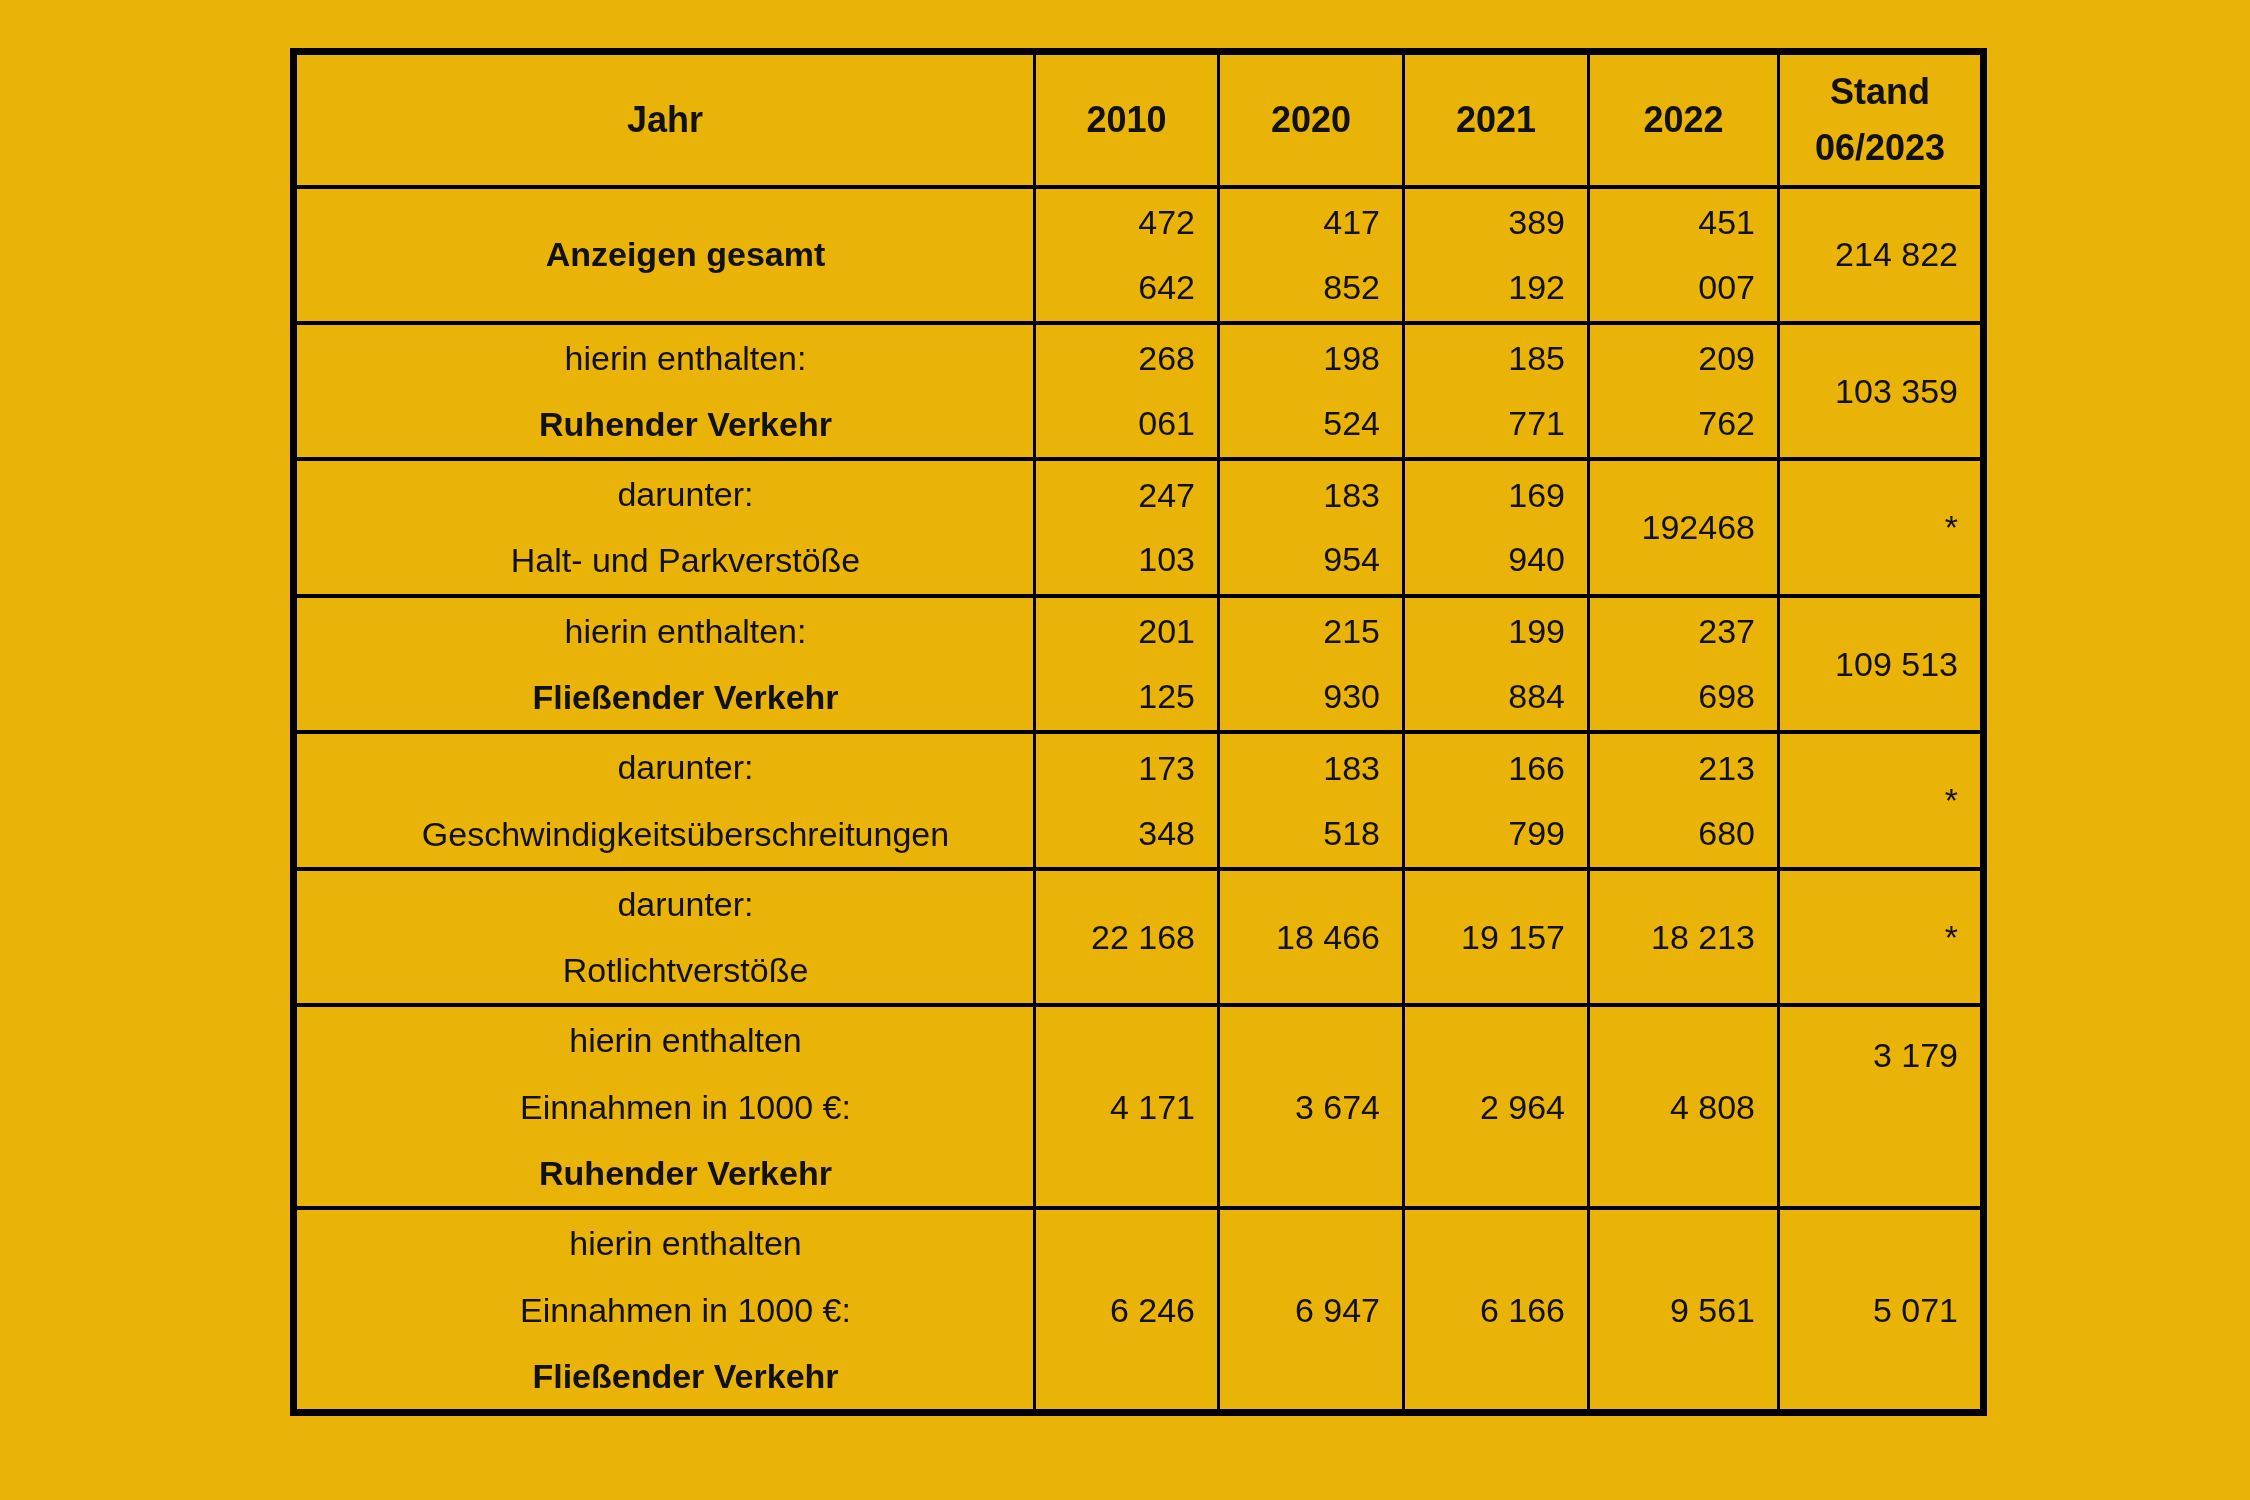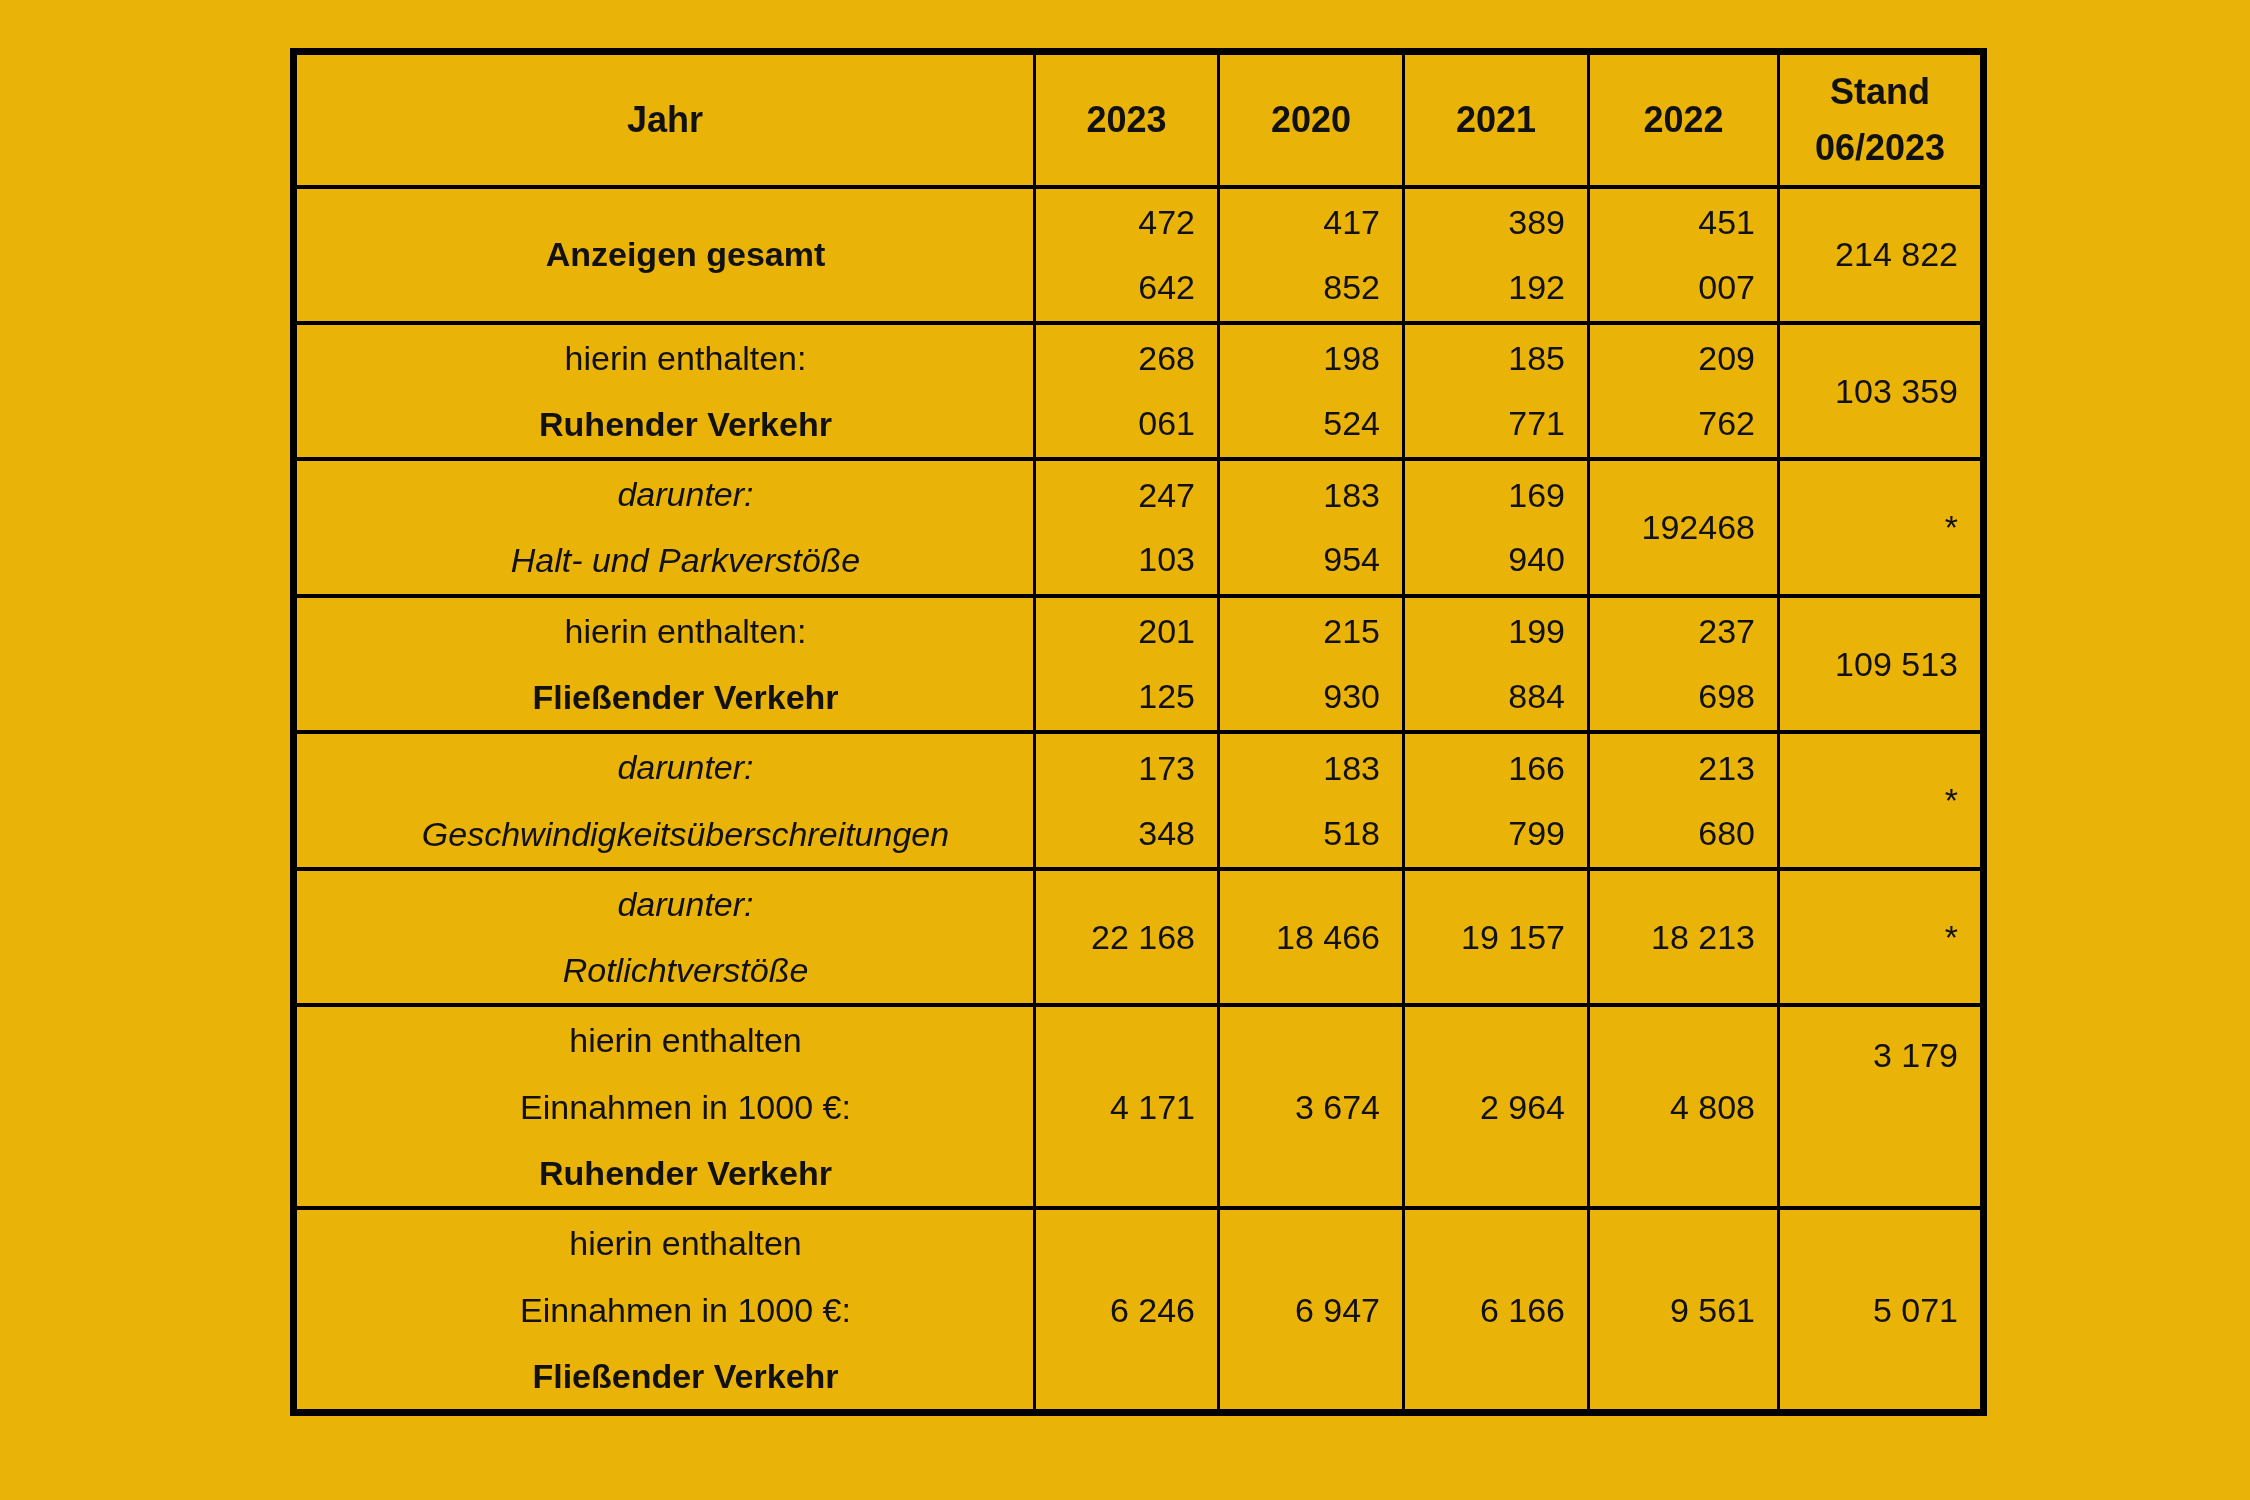--- a/index.html
+++ b/index.html
@@ -50,21 +50,21 @@
     line-height: 1.55;
   }
   td.c-label {
     text-align: center;
     vertical-align: middle;
     font-size: 34px;
     line-height: 1.95;
   }
   td.c-label .ln { display: block; padding-left: 41px; }
   .bold { font-weight: bold; }
-  .ital { font-style: italic; }
+  .ital { }
   td.num {
     text-align: right;
     vertical-align: middle;
     font-size: 34px;
     line-height: 1.9;
     padding-right: 22px;
     white-space: pre-line;
   }
   td.vtop {
     vertical-align: top;
@@ -80,21 +80,21 @@
       <col style="width:741px">
       <col style="width:184px">
       <col style="width:185px">
       <col style="width:185px">
       <col style="width:190px">
       <col style="width:205px">
     </colgroup>
     <thead>
       <tr>
         <th>Jahr</th>
-        <th>2023</th>
+        <th>2010</th>
         <th>2020</th>
         <th>2021</th>
         <th>2022</th>
         <th class="pre">Stand
 06/2023</th>
       </tr>
     </thead>
     <tbody>
       <tr class="rh-a">
         <td class="c-label">

